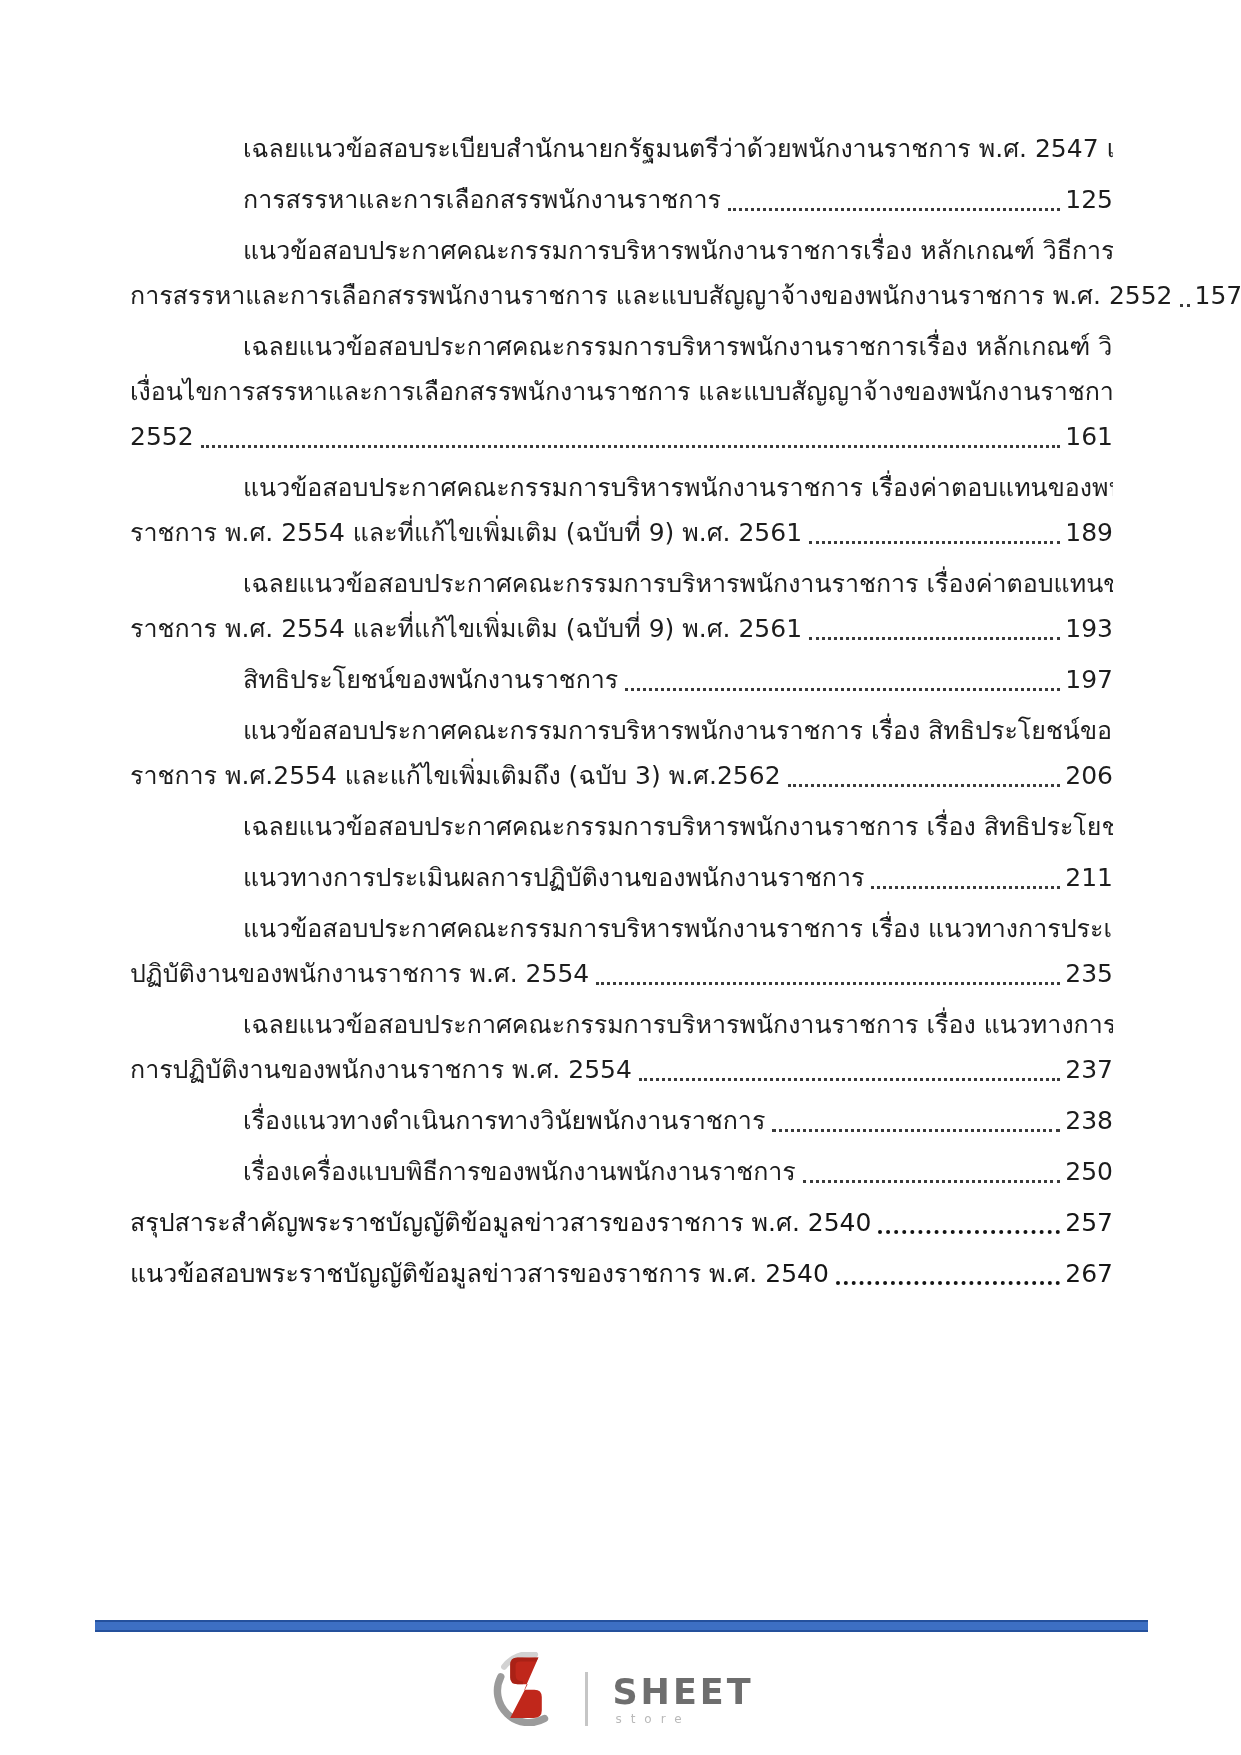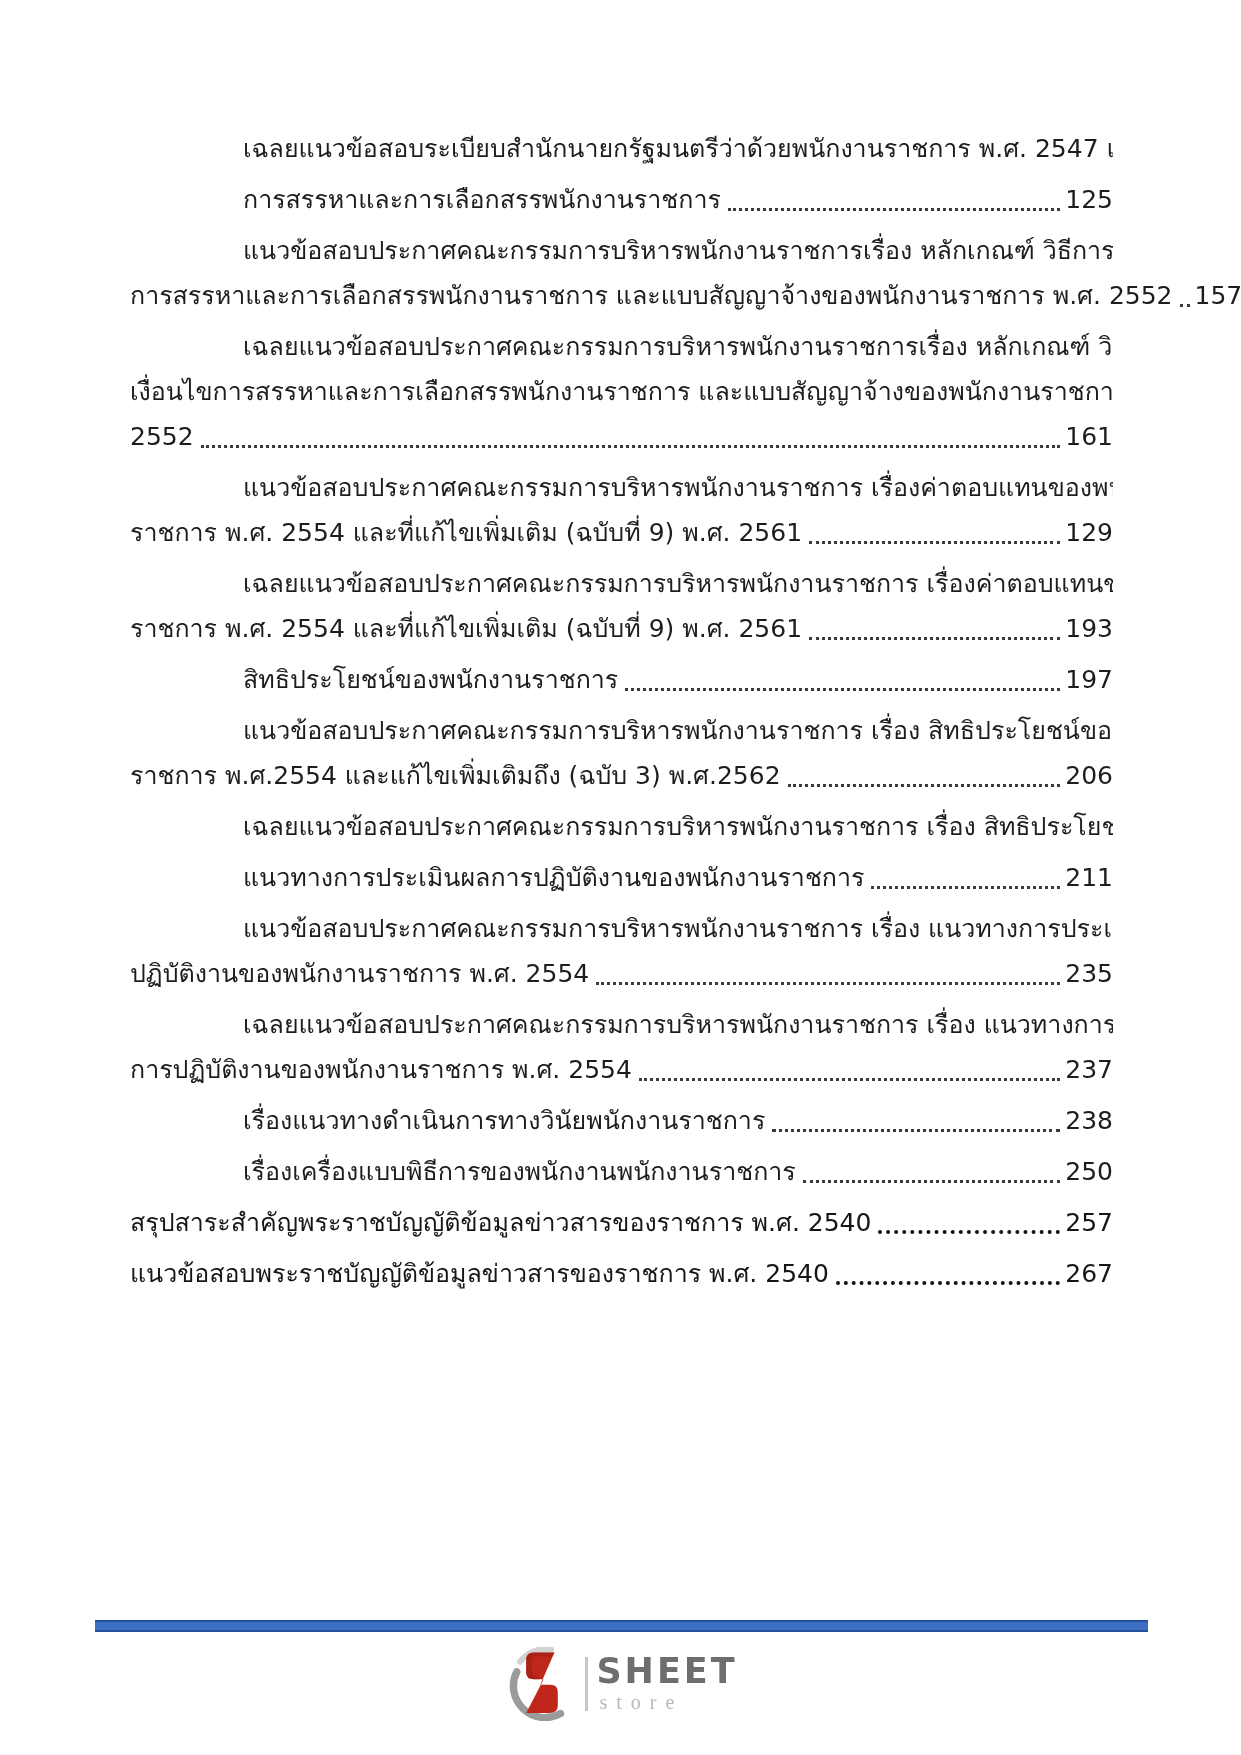--- a/index.html
+++ b/index.html
@@ -43,43 +43,42 @@
     background:#3d6fc3;
     border-top:2px solid #24509c;
     border-bottom:2px solid #24509c;
   }
   .logo {
     position:absolute;
     top:1642px; left:6px; right:0;
     height:84px;
     display:flex;
     justify-content:center;
-    align-items:center;
-    gap:8px;
+    align-items:flex-end;
+    gap:24px;
   }
   .logo-mark svg { display:block; }
   .logo-divider {
     width:3px; height:54px;
     background:#c6c6c6;
   }
   .logo-text-block { display:flex; flex-direction:column; justify-content:center; }
   .logo-title {
     font-size:35px;
     font-weight:bold;
     letter-spacing:3px;
     color:#6e6e6e;
     line-height:34px;
   }
   .logo-sub {
-    font-size:20px;
+    font-size:12px;
     letter-spacing:9px;
     color:#b9b9b9;
     margin-top:3px;
     padding-left:3px;
-    font-family:Liberation Serif, serif;
   }
 </style>
 </head>
 <body>
 
 <div class="page">
 
   <div class="toc" id="toc-entries">
       <div class="toc-entry">
         <div class="toc-line indent">เฉลยแนวข้อสอบระเบียบสำนักนายกรัฐมนตรีว่าด้วยพนักงานราชการ พ.ศ. 2547 และที่แก้ไข</div>
@@ -106,21 +105,21 @@
           <span class="toc-text">2552</span>
           <span class="dots"></span>
           <span class="pagenum">161</span>
         </div>
       </div>
       <div class="toc-entry">
         <div class="toc-line indent">แนวข้อสอบประกาศคณะกรรมการบริหารพนักงานราชการ เรื่องค่าตอบแทนของพนักงาน</div>
         <div class="toc-line last">
           <span class="toc-text">ราชการ พ.ศ. 2554 และที่แก้ไขเพิ่มเติม (ฉบับที่ 9) พ.ศ. 2561</span>
           <span class="dots"></span>
-          <span class="pagenum">129</span>
+          <span class="pagenum">189</span>
         </div>
       </div>
       <div class="toc-entry">
         <div class="toc-line indent">เฉลยแนวข้อสอบประกาศคณะกรรมการบริหารพนักงานราชการ เรื่องค่าตอบแทนของพนักงาน</div>
         <div class="toc-line last">
           <span class="toc-text">ราชการ พ.ศ. 2554 และที่แก้ไขเพิ่มเติม (ฉบับที่ 9) พ.ศ. 2561</span>
           <span class="dots"></span>
           <span class="pagenum">193</span>
         </div>
       </div>

